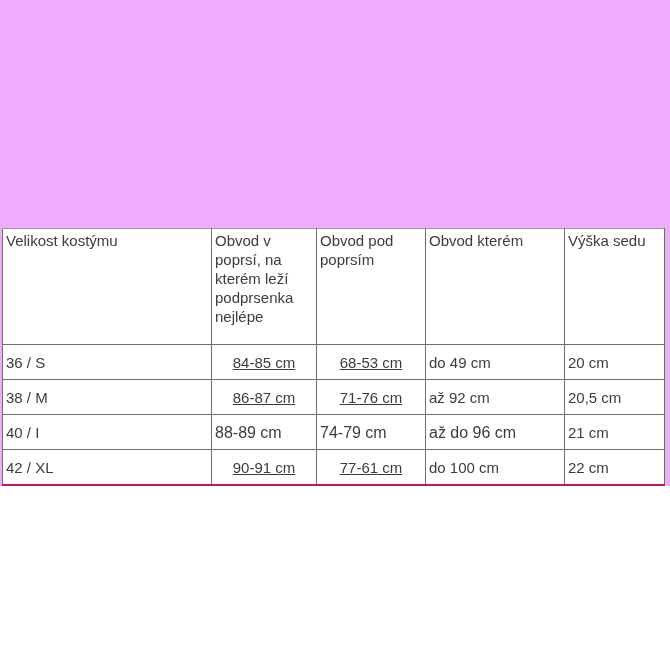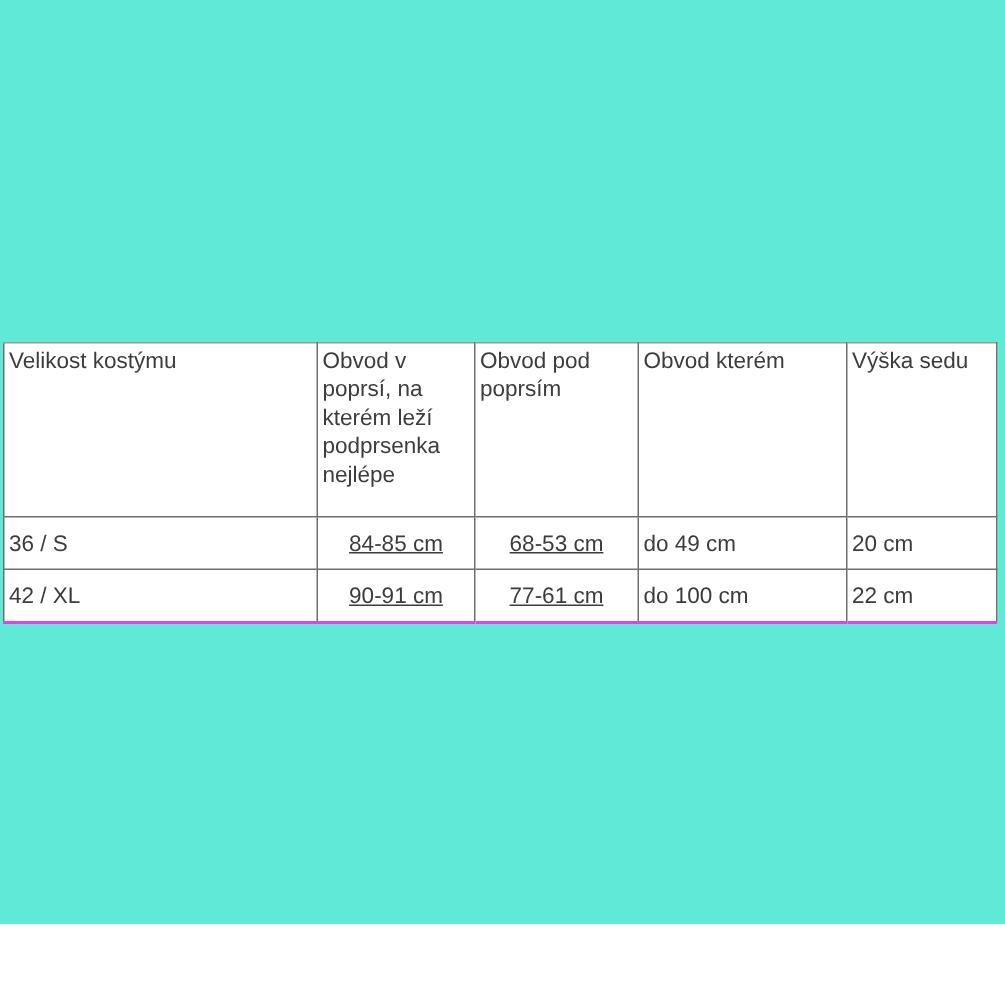--- a/index.html
+++ b/index.html
@@ -3,22 +3,22 @@
 <meta charset="utf-8">
 <style>
   html, body {
     margin: 0;
     padding: 0;
     background: #ffffff;
   }
   .stage {
     position: relative;
     width: 670px;
-    height: 616px;
-    background: #5eead4;
+    height: 486px;
+    background: #f0abfc;
     overflow: hidden;
     font-family: "Liberation Sans", sans-serif;
   }
   table.size-table {
     position: absolute;
     left: 2px;
     top: 228px;
     width: 662px;
     border-collapse: collapse;
     table-layout: fixed;
@@ -48,21 +48,21 @@
     border: 1px solid #6f6f6f;
     border-top: 1px solid #555555;
     padding: 6px 3px;
     height: 22px;
     line-height: 21px;
     vertical-align: middle;
     white-space: nowrap;
     overflow: hidden;
   }
   table.size-table tr:last-child td {
-    border-bottom: 2px solid #d946ef;
+    border-bottom: 2px solid #be185d;
   }
   td.center { text-align: center; text-decoration: underline; }
   td.left   { text-align: left; }
   td.big    { font-size: 16px; }
 </style>
 </head>
 <body>
 
 <div class="stage">
   <table class="size-table">
@@ -84,20 +84,34 @@
     </thead>
     <tbody>
       <tr>
         <td class="left">36 / S</td>
         <td class="center">84-85 cm</td>
         <td class="center">68-53 cm</td>
         <td class="left">do 49 cm</td>
         <td class="left">20 cm</td>
       </tr>
       <tr>
+        <td class="left">38 / M</td>
+        <td class="center">86-87 cm</td>
+        <td class="center">71-76 cm</td>
+        <td class="left">až 92 cm</td>
+        <td class="left">20,5 cm</td>
+      </tr>
+      <tr>
+        <td class="left">40 / I</td>
+        <td class="left big">88-89 cm</td>
+        <td class="left big">74-79 cm</td>
+        <td class="left big">až do 96 cm</td>
+        <td class="left">21 cm</td>
+      </tr>
+      <tr>
         <td class="left">42 / XL</td>
         <td class="center">90-91 cm</td>
         <td class="center">77-61 cm</td>
         <td class="left">do 100 cm</td>
         <td class="left">22 cm</td>
       </tr>
     </tbody>
   </table>
 </div>
 

